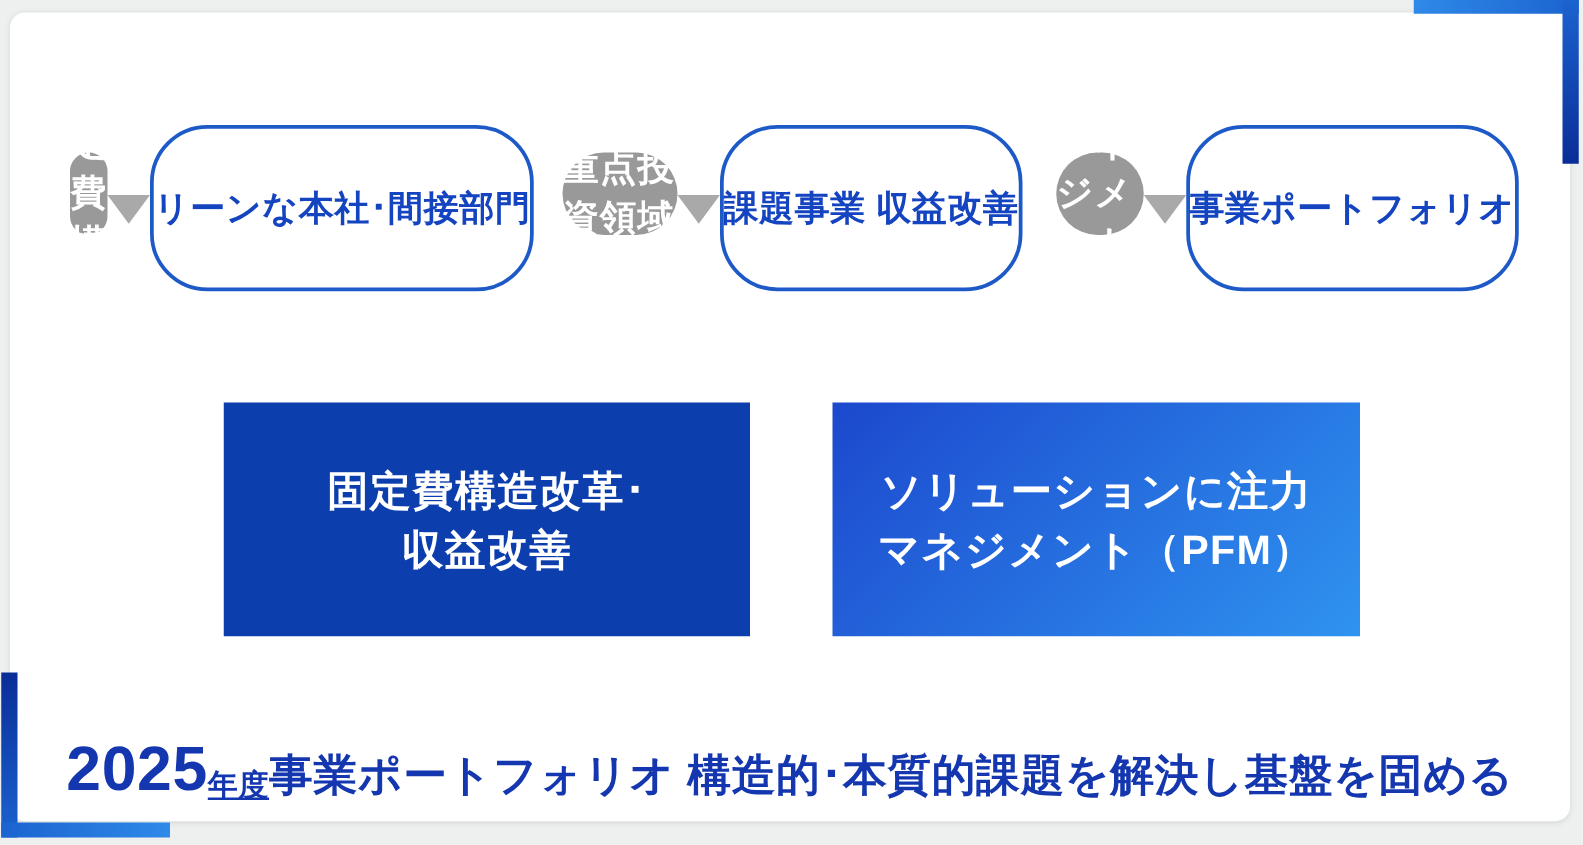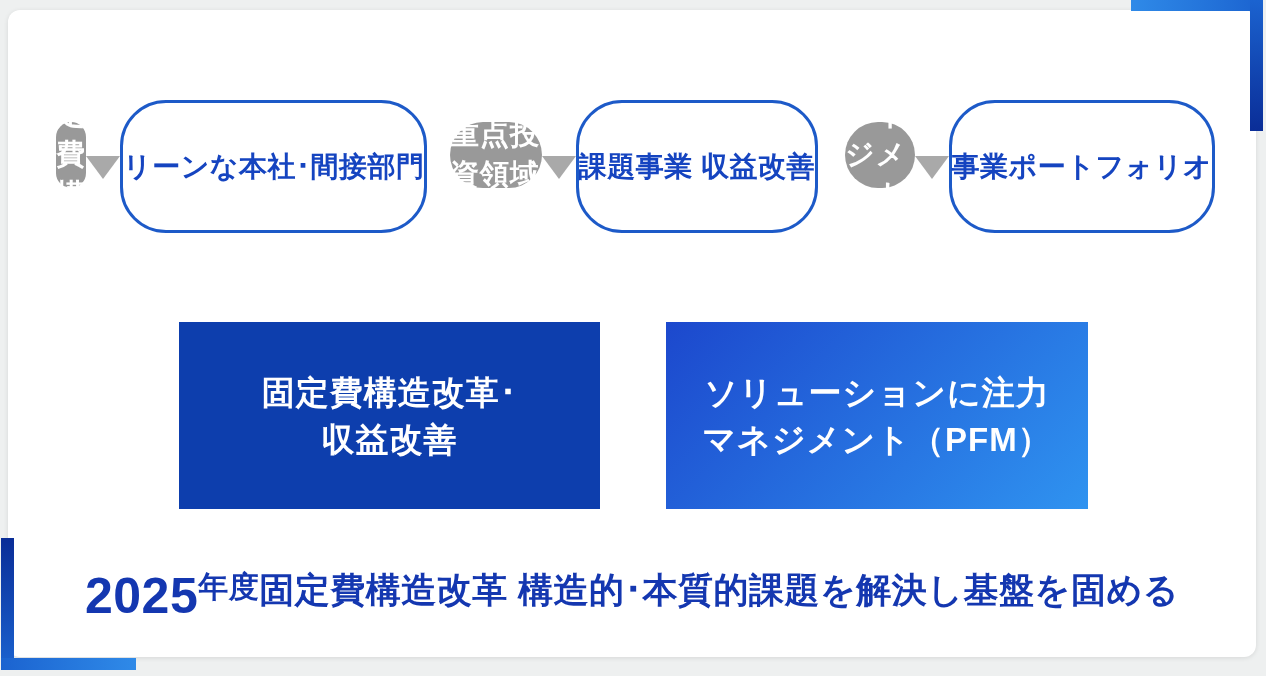--- a/index.html
+++ b/index.html
@@ -73,27 +73,27 @@
     display:flex;flex-direction:column;align-items:center;justify-content:center;
     color:#ffffff;font-size:33px;font-weight:700;letter-spacing:1px;
     line-height:47px;text-align:right;
   }
   .initiative-1{left:179px;width:421px;background:var(--solid-blue);}
   .initiative-2{left:666px;width:422px;
     background:linear-gradient(135deg,var(--gradient-start),var(--gradient-end));}
 
   
   .footer{
-    position:absolute;left:8px;top:567px;width:1248px;z-index:5;
-    display:flex;align-items:flex-start;justify-content:center;
+    position:absolute;left:8px;top:586px;width:1248px;z-index:5;
+    display:flex;align-items:flex-end;justify-content:center;
     color:var(--footer-blue);font-weight:700;letter-spacing:0.5px;
     white-space:pre;
   }
   .footer .year{font-size:50px;}
-  .footer .year-suffix{font-size:30px;}
+  .footer .year-suffix{font-size:24px;text-decoration:underline;}
   .footer .message{font-size:35px;}
 </style>
 </head>
 <body>
 
 <div class="canvas">
 
   <div class="card"></div>
 
   <div class="deco deco-tr-h"></div>
@@ -136,16 +136,16 @@
     <span>収益改善</span>
   </div>
   <div class="initiative initiative-2">
     <span>ソリューションに注力</span>
     <span>マネジメント（PFM）</span>
   </div>
 
   <div class="footer">
     <span class="year">2025</span>
     <span class="year-suffix">年度</span>
-    <span class="message">固定費構造改革 構造的･本質的課題を解決し基盤を固める</span>
+    <span class="message">事業ポートフォリオ 構造的･本質的課題を解決し基盤を固める</span>
   </div>
 
 </div>
 
 </body></html>

